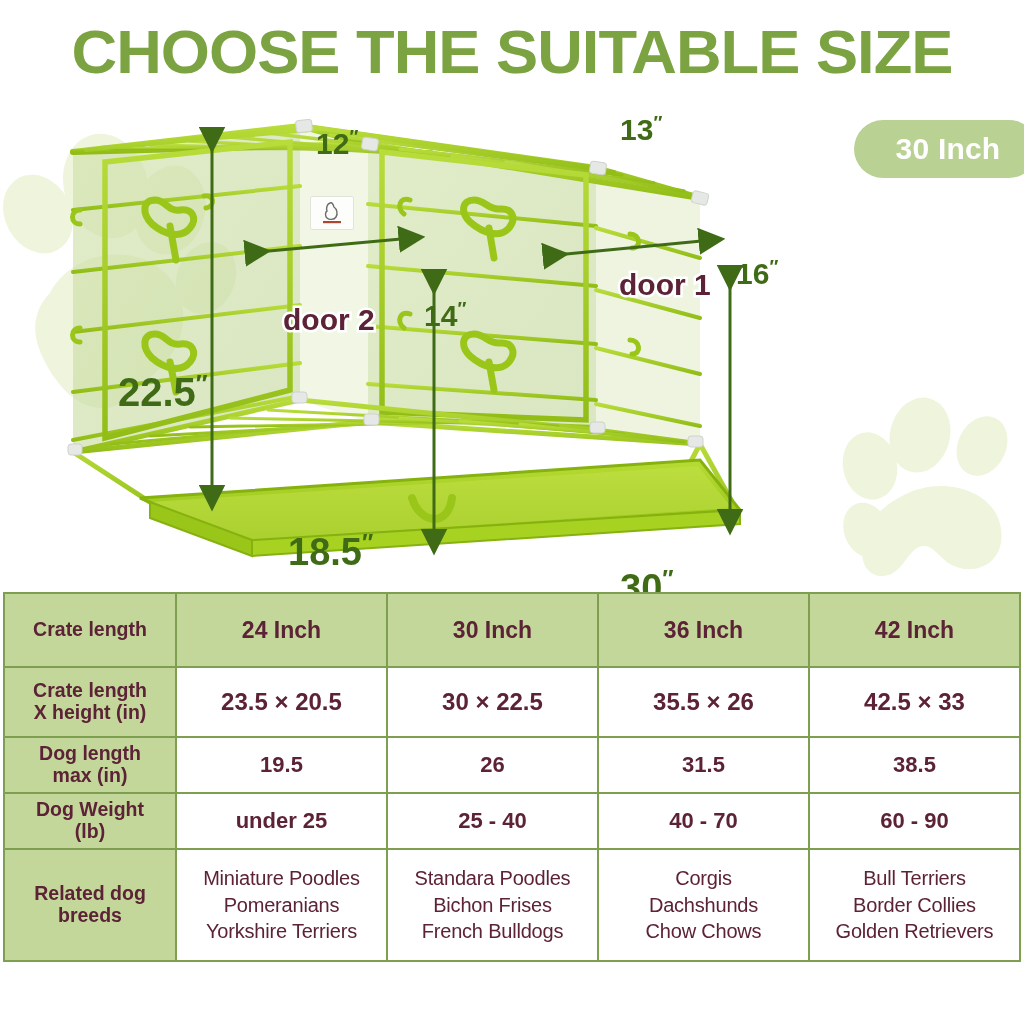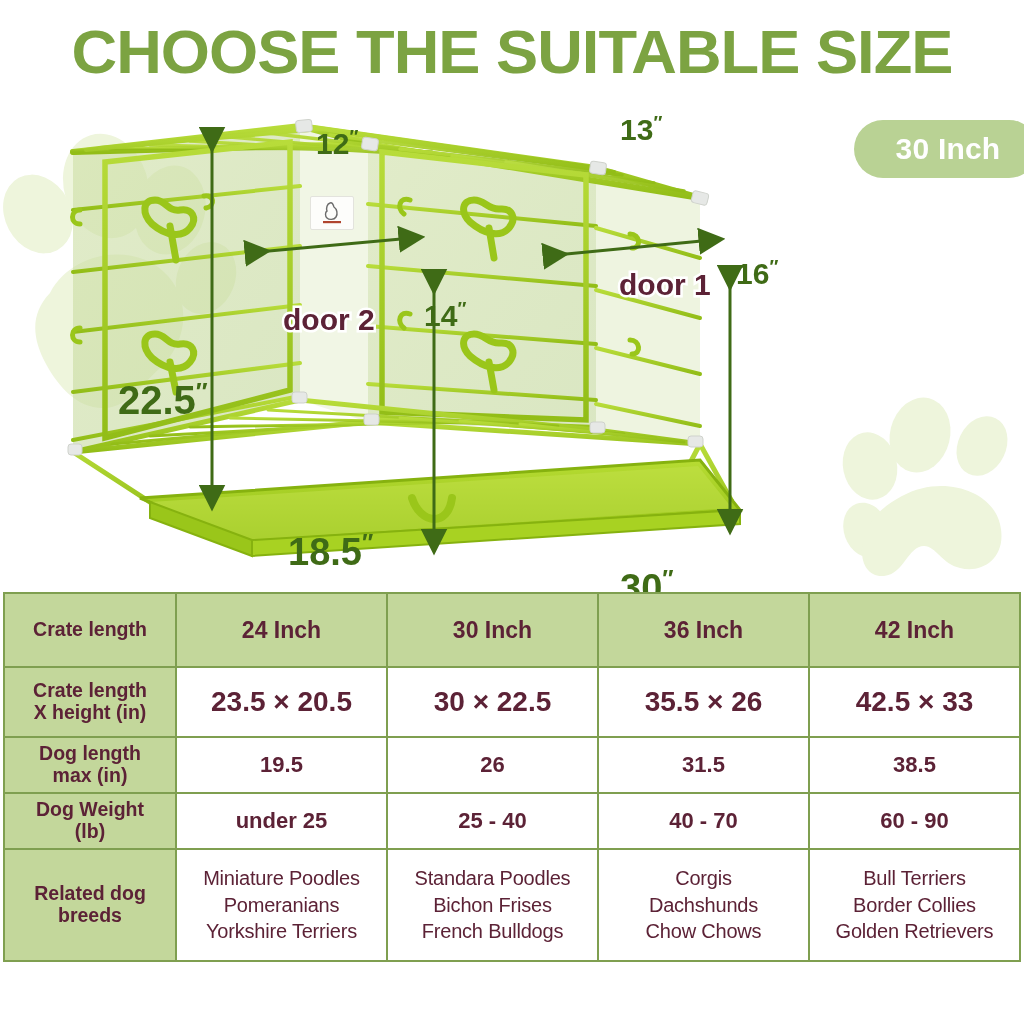--- a/index.html
+++ b/index.html
@@ -100,21 +100,21 @@
     font-weight: 700;
     font-size: 19.5px;
     line-height: 1.12;
     width: 172px;
   }
   .tbl .val {
     background: #ffffff;
     font-weight: 700;
     font-size: 22px;
   }
-  .tbl .val-lg { font-size: 28px; }
+  .tbl .val-lg { font-size: 24px; }
   .tbl .breeds {
     background: #ffffff;
     font-weight: 400;
     font-size: 20px;
     line-height: 1.32;
     letter-spacing: -0.2px;
   }
   .r-dims td { height: 70px; }
   .r-len td, .r-hgt td, .r-wt td { height: 56px; }
   .r-breeds td { height: 112px; }
@@ -398,21 +398,21 @@
         <line x1="434" y1="182" x2="434" y2="442"></line>
 
         <line x1="730" y1="178" x2="730" y2="422"></line>
 
         <line x1="246" y1="498" x2="446" y2="546"></line>
 
         <line x1="468" y1="548" x2="800" y2="500"></line>
       </g>
     </svg>
 
-    <div class="dim-label" style="left:118px; top:280px; font-size:40px;">
+    <div class="dim-label" style="left:118px; top:272px; font-size:40px;">
       <span>22.5</span><span class="pr">″</span>
     </div>
 
     <div class="dim-label" style="left:316px; top:28px; font-size:30px;">
       <span>12</span><span class="pr">″</span>
     </div>
 
     <div class="dim-label" style="left:620px; top:14px; font-size:30px;">
       <span>13</span><span class="pr">″</span>
     </div>

